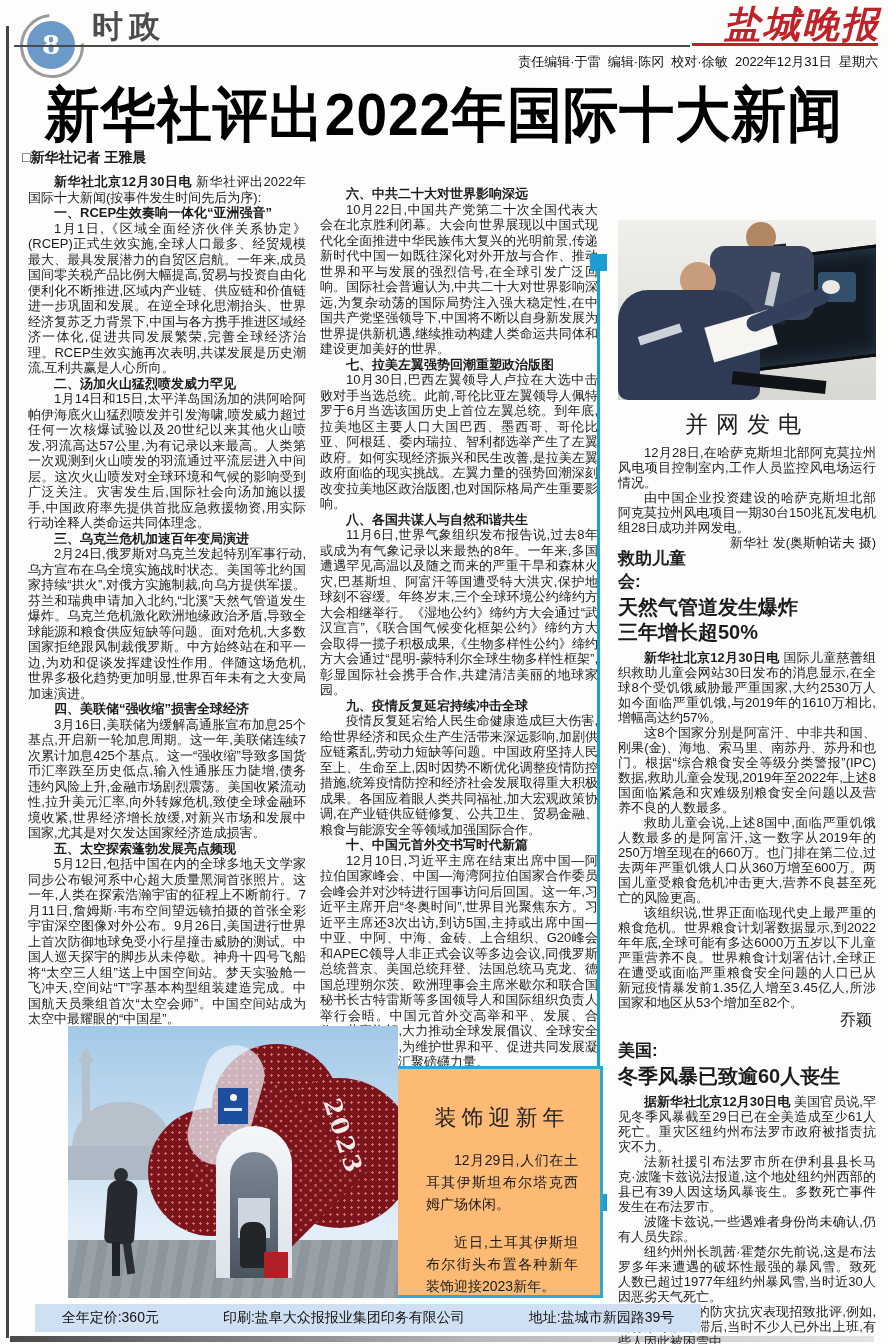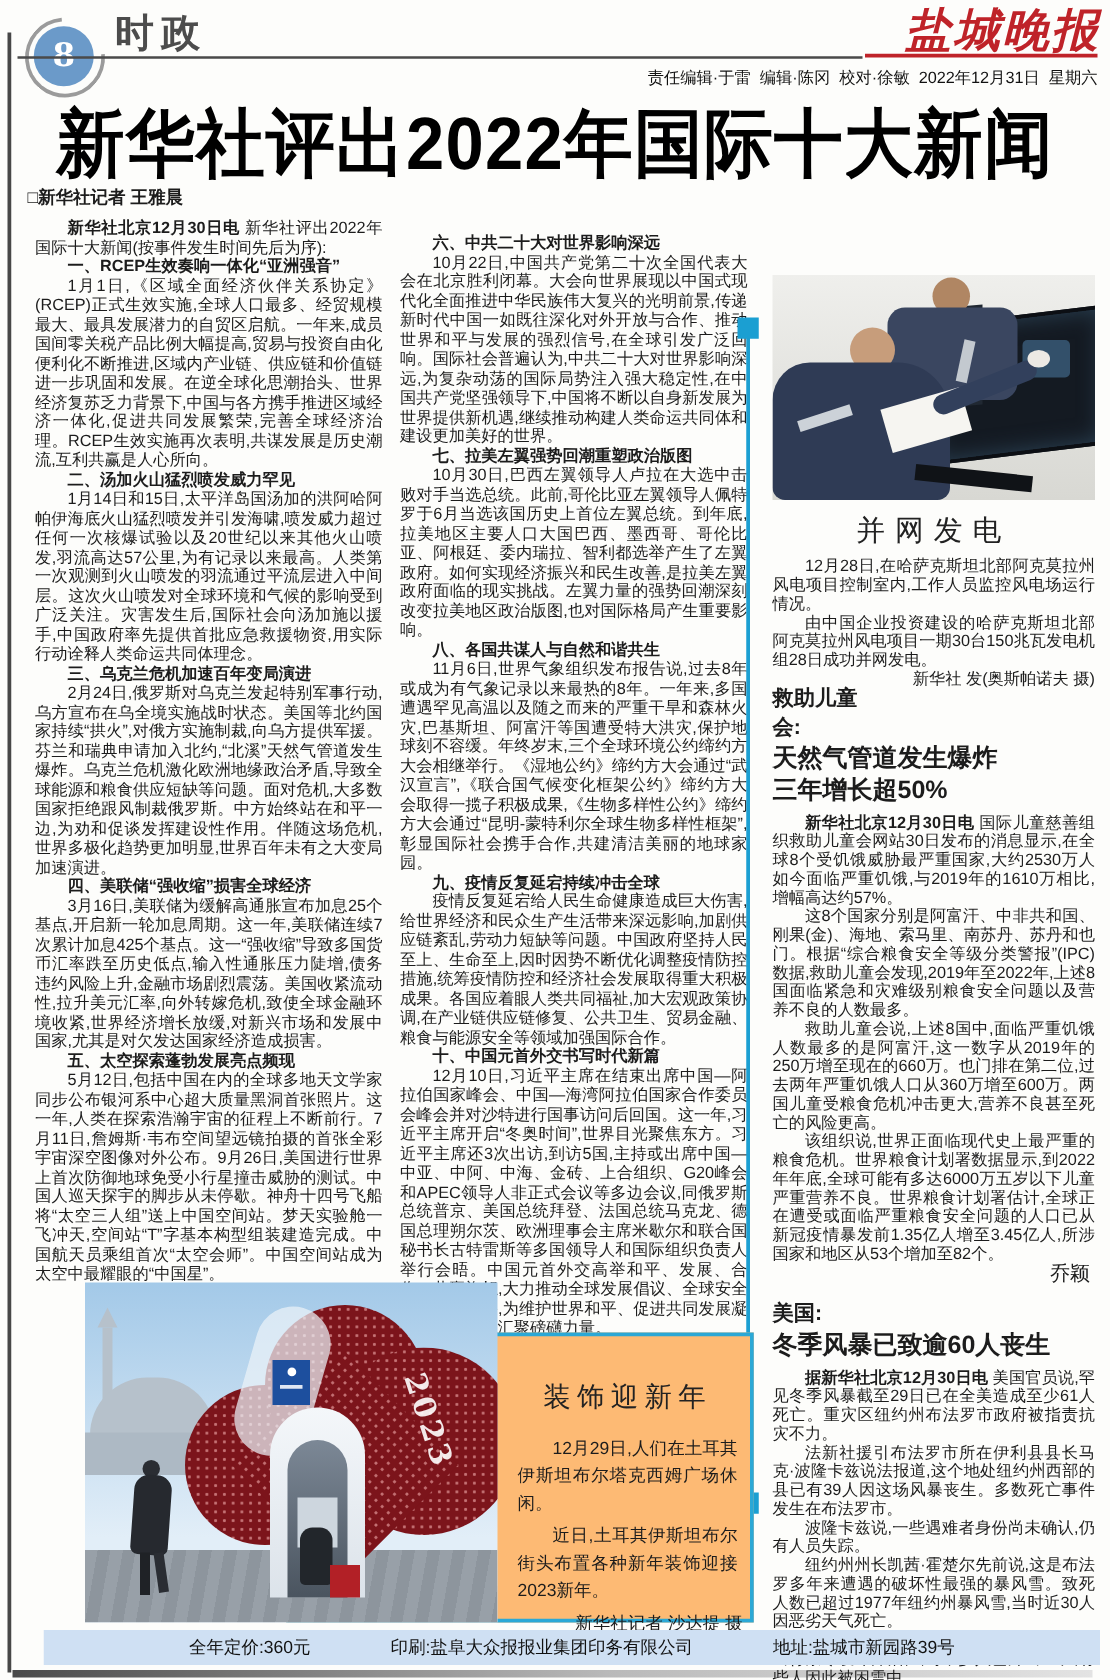--- a/index.html
+++ b/index.html
@@ -62,21 +62,21 @@
   .ph1-arm{left:126px;top:82px;width:88px;height:16px;background:#32405c;border-radius:8px;transform:rotate(-22deg);}
   .ph1-glove{left:204px;top:60px;width:18px;height:14px;border-radius:50%;background:#ece9e4;}
   .ph1-paper{left:90px;top:98px;width:66px;height:36px;background:#f6f5f1;transform:rotate(-16deg);}
   .ph1-keyboard{left:114px;top:156px;width:94px;height:13px;background:#101317;transform:rotate(6deg);}
   
   .cap-box{position:absolute;left:229px;top:1066px;width:374px;height:232px;box-sizing:border-box;
         border:3px solid #2ba8d6;background:#fdba74;}
   .cap-content{position:absolute;left:178px;top:6px;width:184px;}
   .cap-title2{font-family:"DejaVu Serif",serif;font-size:22px;text-align:center;letter-spacing:5px;
         color:#222;margin:28px 0 14px;}
-  .cp{margin:4px;font-size:14px;line-height:22px;text-indent:2em;text-align:justify;}
+  .cp{margin:16px;font-size:14px;line-height:22px;text-indent:2em;text-align:justify;}
   .cap-sig{margin:0;font-size:14px;line-height:22px;text-align:right;}
   .heart-photo{position:absolute;left:68px;top:1026px;width:330px;height:272px;overflow:hidden;
         background:linear-gradient(180deg,#a3c9e8,#e2eef8 75%);}
   .heart-photo div{position:absolute;}
   .hp-ground{left:0;bottom:0;width:330px;height:58px;
         background:repeating-linear-gradient(100deg,#98a0a8 0 10px,#8d959d 10px 20px);}
   .hp-dome{left:4px;top:76px;width:100px;height:46px;background:#b6c1cb;border-radius:100px 100px 0 0;}
   .hp-mosque-base{left:0;top:120px;width:112px;height:34px;background:#adb9c4;}
   .hp-minaret{left:14px;top:36px;width:8px;height:88px;background:#b6c1cb;}
   .hp-minaret-top{left:10px;top:20px;width:0;height:0;border-left:8px solid transparent;
@@ -104,21 +104,21 @@
   .hp-lights{left:236px;top:96px;font-size:24px;font-weight:bold;color:rgba(255,255,255,.9);
         letter-spacing:3px;transform:rotate(72deg);font-family:"DejaVu Serif",serif;}
   .hp-walk-head{left:46px;top:142px;width:14px;height:14px;border-radius:50%;background:#2a2d33;}
   .hp-walk-coat{left:38px;top:154px;width:30px;height:64px;background:#26292f;
         border-radius:12px 12px 6px 6px;transform:rotate(4deg);}
   .hp-walk-leg1{left:44px;top:216px;width:8px;height:34px;background:#1f2226;}
   .hp-walk-leg2{left:57px;top:216px;width:8px;height:32px;background:#2a2d33;transform:rotate(-8deg);}
   .hp-ped1{left:112px;top:152px;width:8px;height:20px;background:#3a3e45;}
   .hp-ped2{left:128px;top:156px;width:7px;height:17px;background:#4a4f57;}
   
-  .footer-bar{position:absolute;left:35px;top:1304px;width:845px;height:28px;background:#cfe0f3;
+  .footer-bar{position:absolute;left:35px;top:1304px;width:666px;height:28px;background:#cfe0f3;
         display:flex;align-items:center;justify-content:center;gap:64px;font-size:14px;color:#111;}
 </style>
 </head>
 <body>
 
 <div class="page">
 
   <div class="left-frame"></div>
   <div class="bottom-shadow"></div>
 

